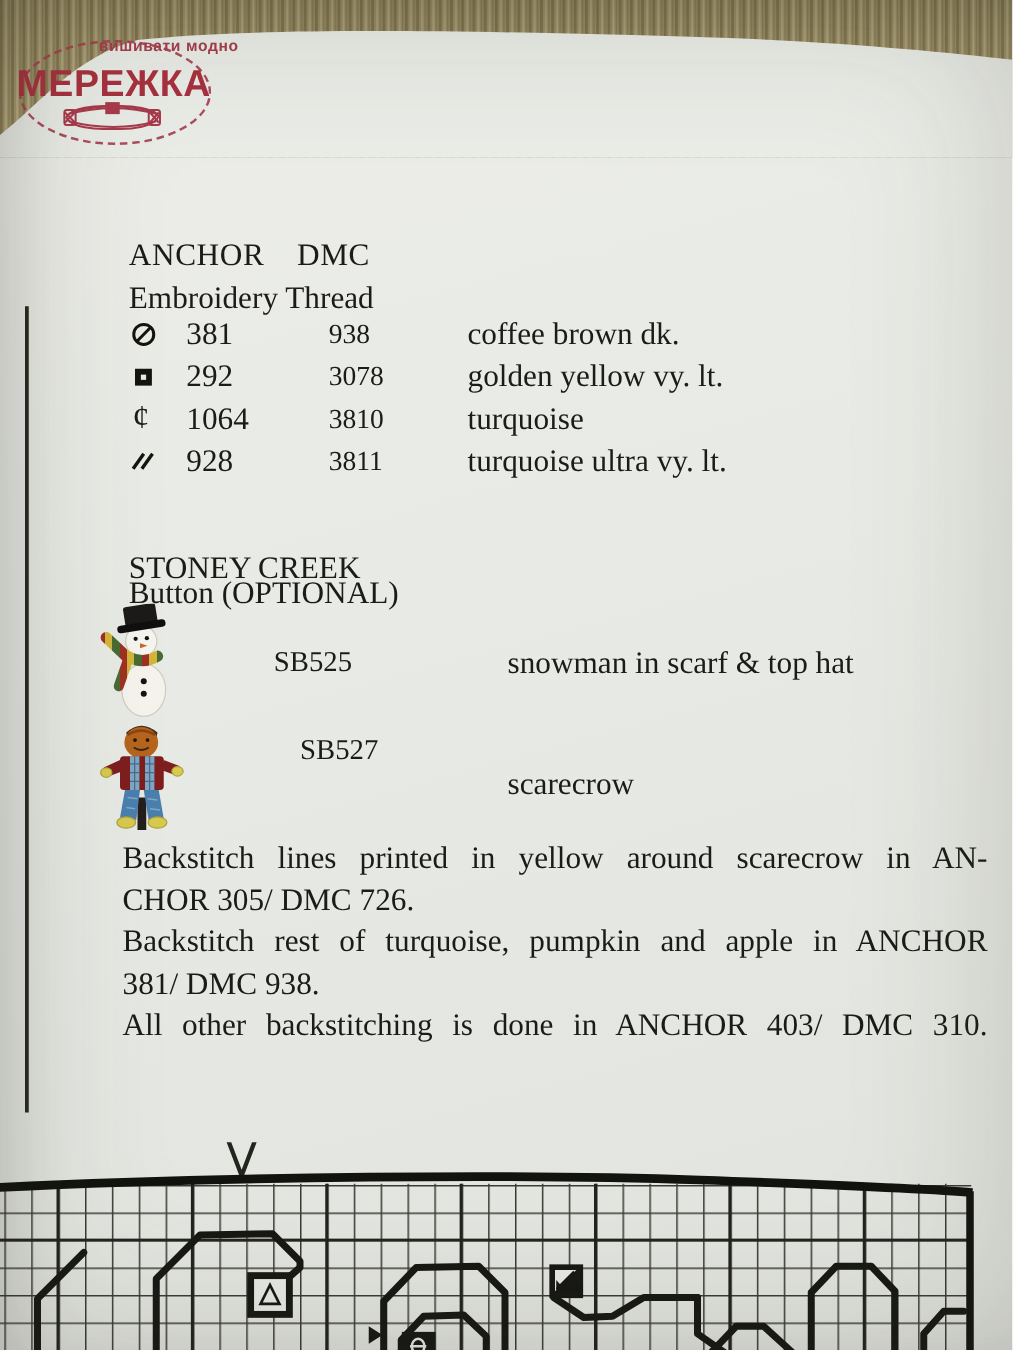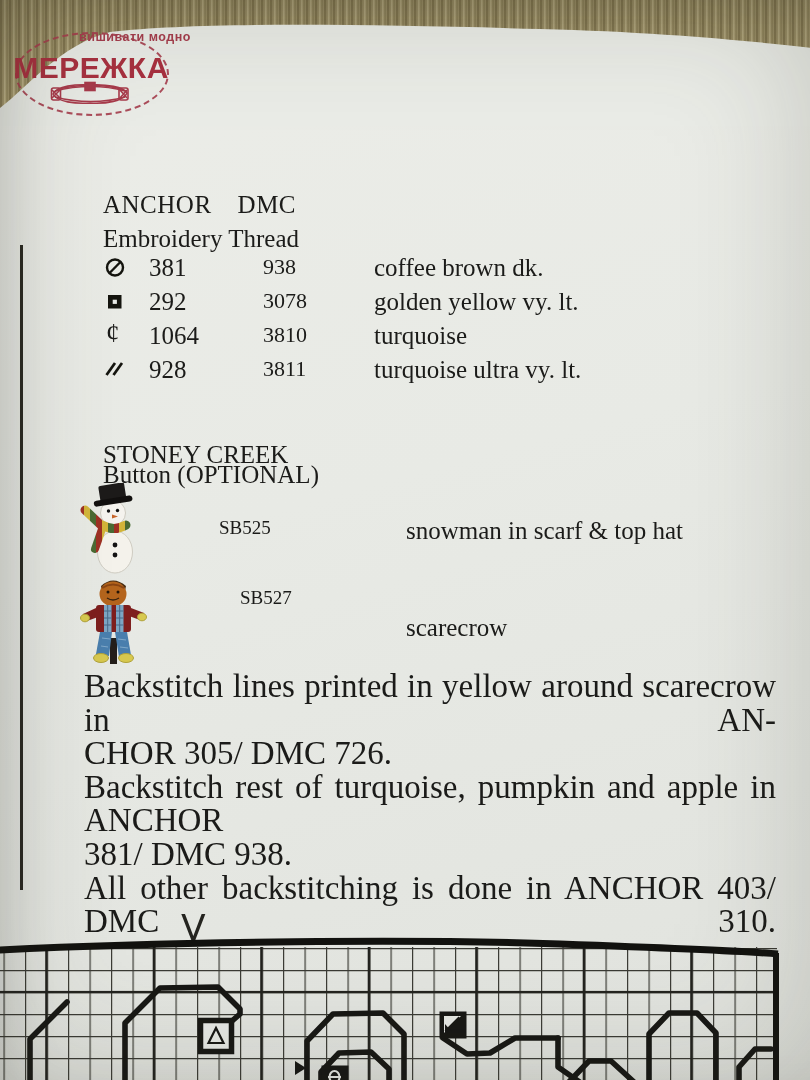--- a/index.html
+++ b/index.html
@@ -26,23 +26,23 @@
   
   .t{position:absolute;font-size:25px;line-height:1.2;white-space:nowrap;z-index:4;}
   .hdr span{letter-spacing:.5px;}
   .gap{display:inline-block;width:26px;}
   .trow{position:absolute;left:0;width:716px;height:32px;z-index:4;}
   .tsym{position:absolute;left:104px;top:2px;}
   .tanchor{position:absolute;left:149px;top:0;font-size:25px;}
   .tdmc{position:absolute;left:263px;top:0;font-size:22px;}
   .tname{position:absolute;left:374px;top:0;font-size:25px;}
   .cent{font-size:27px;font-weight:400;}
-  .bcode{position:absolute;font-size:19px;z-index:4;text-align:right;}
+  .bcode{position:absolute;font-size:23px;z-index:4;text-align:right;}
   .bname{position:absolute;font-size:25px;z-index:4;}
-  .paras{position:absolute;left:84px;top:670px;width:692px;font-size:33px;line-height:33.6px;z-index:4;}
+  .paras{position:absolute;left:98px;top:670px;width:692px;font-size:25px;line-height:33.6px;z-index:4;}
   .jline{text-align:justify;text-align-last:justify;}
   .lline{text-align:left;}
   #chart-svg{position:absolute;left:0;top:898px;z-index:2;}
   .btnimg{position:absolute;z-index:4;}
 </style>
 </head>
 <body>
 
 <div class="page">
 

